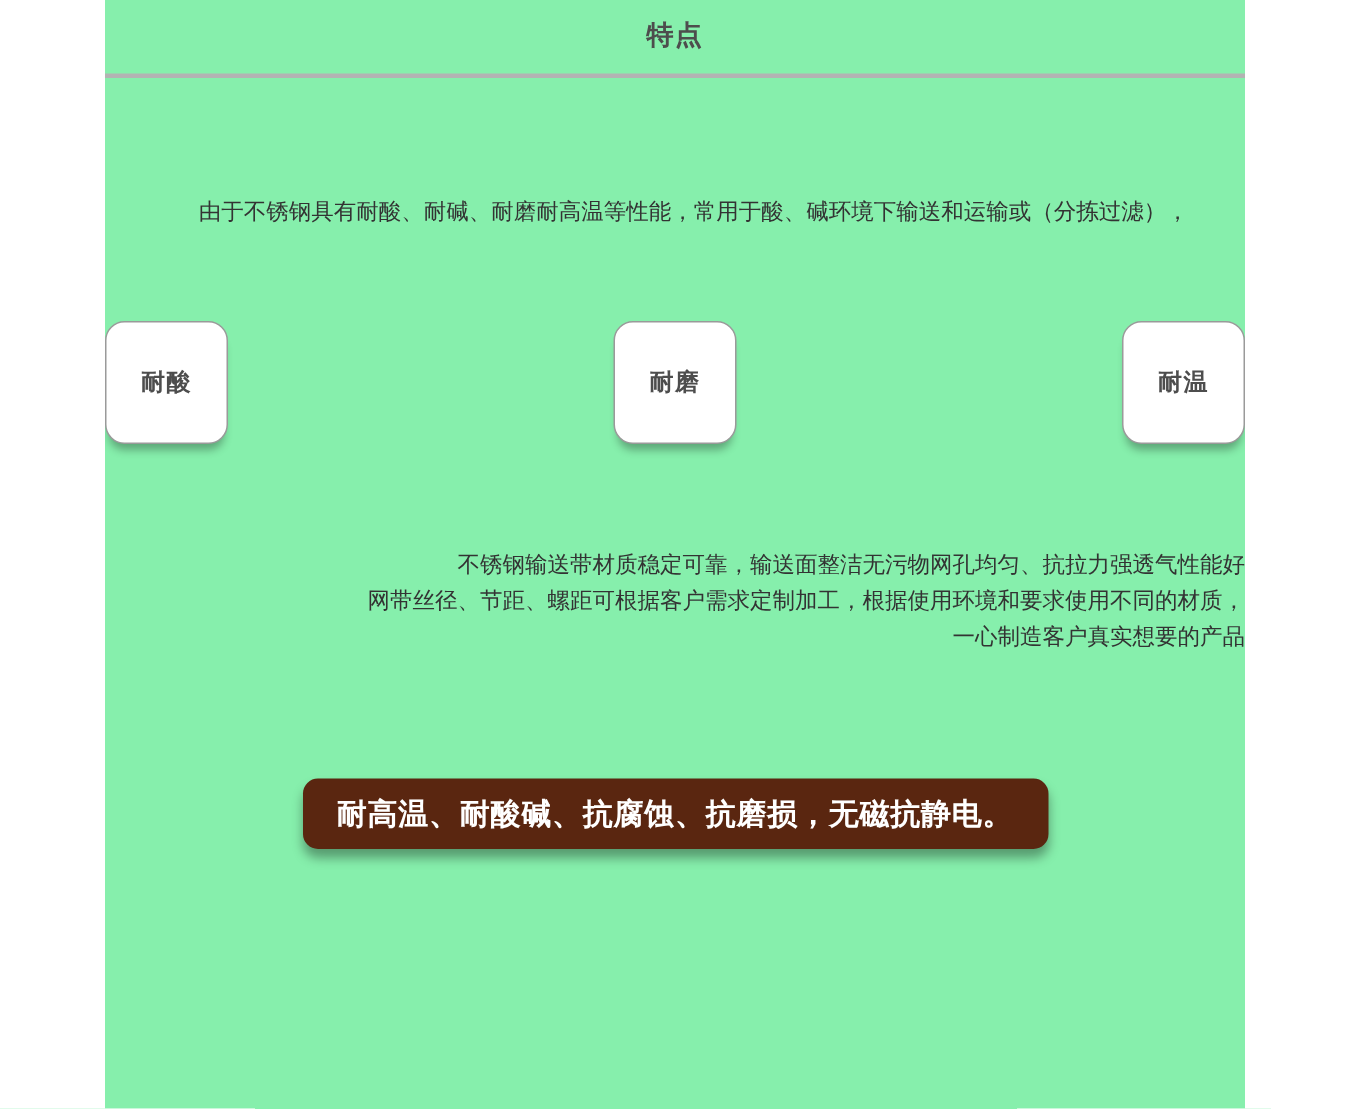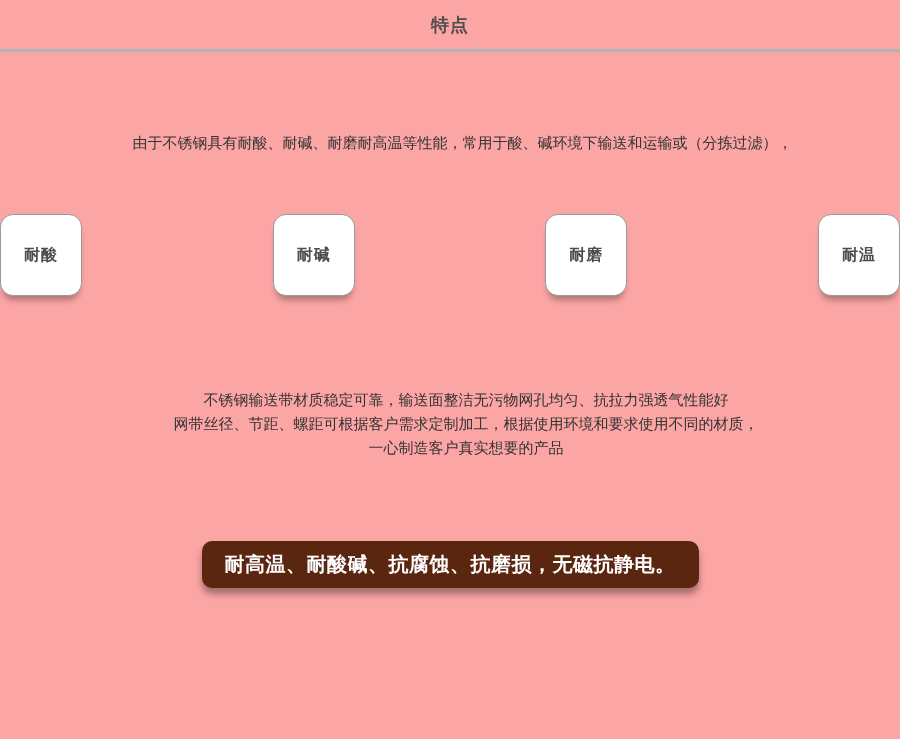--- a/index.html
+++ b/index.html
@@ -2,25 +2,25 @@
 <html><head>
 <meta charset="utf-8">
 <style>
   html, body {
     margin: 0;
     padding: 0;
     background: #ffffff;
   }
   .page {
     position: relative;
-    width: 900px;
+    width: 760px;
     height: 739px;
     margin: 0 auto;
-    background: #fca5a5;
-    font-family: Liberation Sans, sans-serif;
+    background: #86efac;
+    font-family: Liberation Mono, monospace;
     overflow: hidden;
   }
   .section-title {
     margin: 0;
     padding-top: 14px;
     text-align: center;
     font-size: 18px;
     line-height: 22px;
     font-weight: bold;
     color: #4d4d4d;
@@ -55,22 +55,22 @@
     display: flex;
     align-items: center;
     justify-content: center;
     font-size: 16px;
     font-weight: bold;
     color: #4d4d4d;
     letter-spacing: 1px;
     box-shadow: 0 7px 6px -3px rgba(0,0,0,0.30);
   }
   .description-paragraph {
-    margin-top: 92px;
-    text-align: center;
+    margin-top: 70px;
+    text-align: right;
     font-size: 15px;
     line-height: 24px;
     color: #333333;
     padding-left: 32px;
   }
   .banner {
     margin: 81px auto 0 auto;
     width: 497px;
     height: 47px;
     border-radius: 10px;
@@ -94,23 +94,20 @@
 
   <div class="intro-paragraph">
     <div>由于不锈钢具有耐酸、耐碱、耐磨耐高温等性能，常用于酸、碱环境下输送和运输或（分拣过滤），</div>
   </div>
 
   <div class="badge-row">
     <div class="badge">
       <span>耐酸</span>
     </div>
     <div class="badge">
-      <span>耐碱</span>
-    </div>
-    <div class="badge">
       <span>耐磨</span>
     </div>
     <div class="badge">
       <span>耐温</span>
     </div>
   </div>
 
   <div class="description-paragraph">
     <div>不锈钢输送带材质稳定可靠，输送面整洁无污物网孔均匀、抗拉力强透气性能好</div>
     <div>网带丝径、节距、螺距可根据客户需求定制加工，根据使用环境和要求使用不同的材质，</div>

